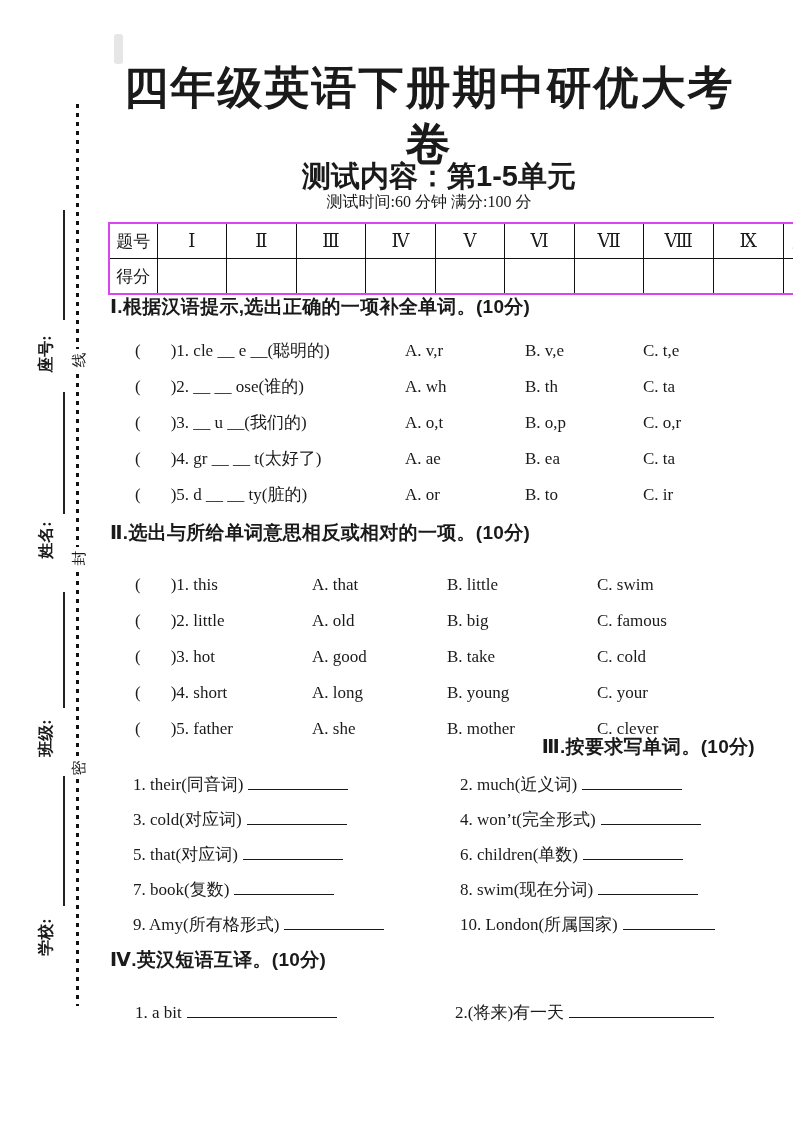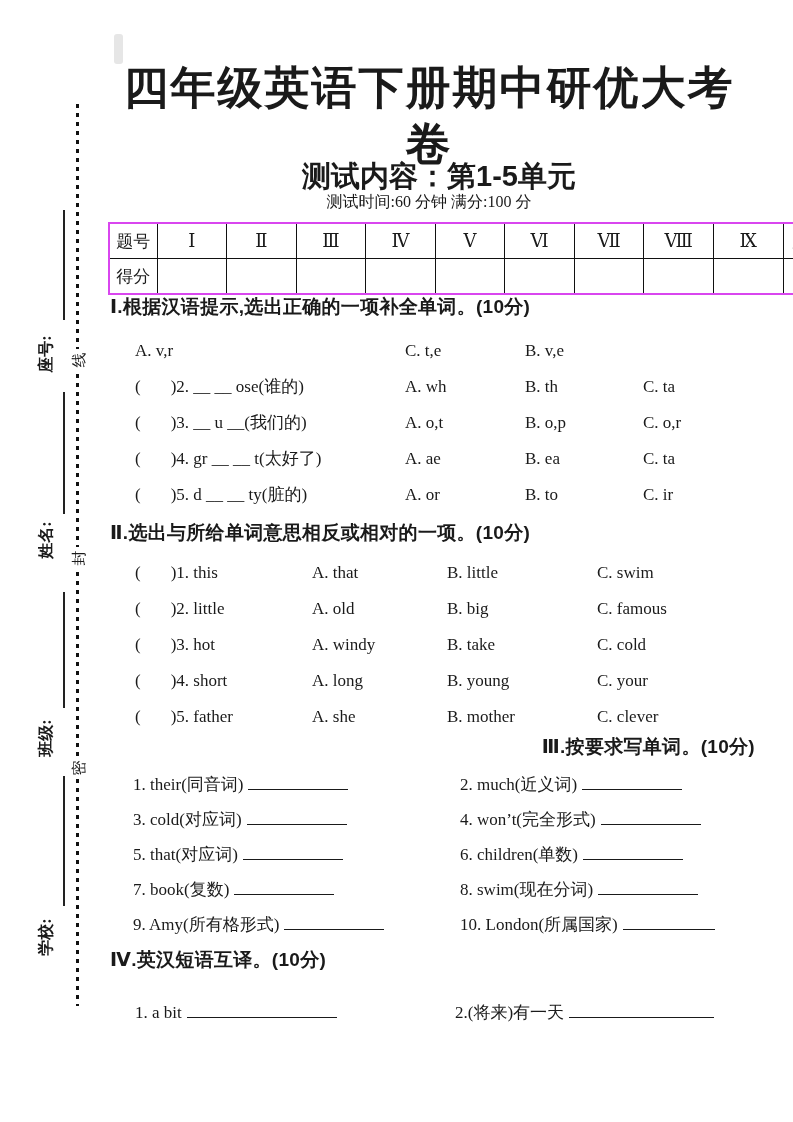--- a/index.html
+++ b/index.html
@@ -32,21 +32,21 @@
   .score-table td{border:1px solid #111;height:34px;text-align:center;padding:0;
     font-size:18px;}
   .score-table td.hd{font-size:17px;}
   .score-table col.c-first{width:48px;}
   .score-table col.c-last{width:54px;}
   
   section{position:absolute;left:110px;width:645px;}
   #sec1{top:295px;} #sec2{top:521px;} #sec3{top:735px;} #sec4{top:948px;}
   .sec-heading{font-family:"Liberation Sans","DejaVu Sans",sans-serif;font-weight:800;
     font-size:19px;line-height:24px;letter-spacing:0.3px;}
-  #sec1 .sec-heading{margin-bottom:14px;} #sec2 .sec-heading{margin-bottom:10px;}
+  #sec1 .sec-heading{margin-bottom:14px;} #sec2 .sec-heading{margin-bottom:22px;}
   #sec3 .sec-heading{margin-bottom:8px;text-align:right;} #sec4 .sec-heading{margin-bottom:26px;}
   .qrow{display:grid;height:36px;line-height:36px;padding-left:25px;font-size:17px;}
   .g1{grid-template-columns:270px 120px 118px auto;}
   .g2{grid-template-columns:177px 135px 150px auto;}
   .bracket{white-space:nowrap;}
   .bgap{display:inline-block;width:30px;}
   .wrow{display:grid;grid-template-columns:327px auto;height:35px;line-height:35px;
     padding-left:23px;font-size:17px;}
   .wrow4{display:grid;grid-template-columns:320px auto;height:30px;line-height:30px;
     padding-left:25px;font-size:17px;}
@@ -118,23 +118,24 @@
       <td></td>
       <td></td>
       <td></td>
     </tr>
   </tbody>
     </table>
 
   <section id="sec1">
     <div class="sec-heading">Ⅰ.根据汉语提示,选出正确的一项补全单词。(10分)</div>
     <div class="qrow g1">
+      <span><span class="bracket"><span>(</span><span class="bgap"></span><span>)</span></span><span>1. cle __ e __(聪明的)</span></span>
       <span>A. v,r</span>
+      <span>B. v,e</span>
       <span>C. t,e</span>
-      <span>B. v,e</span>
     </div>
     <div class="qrow g1">
       <span><span class="bracket"><span>(</span><span class="bgap"></span><span>)</span></span><span>2. __ __ ose(谁的)</span></span>
       <span>A. wh</span>
       <span>B. th</span>
       <span>C. ta</span>
     </div>
     <div class="qrow g1">
       <span><span class="bracket"><span>(</span><span class="bgap"></span><span>)</span></span><span>3. __ u __(我们的)</span></span>
       <span>A. o,t</span>
@@ -164,21 +165,21 @@
       <span>C. swim</span>
     </div>
     <div class="qrow g2">
       <span><span class="bracket"><span>(</span><span class="bgap"></span><span>)</span></span><span>2. little</span></span>
       <span>A. old</span>
       <span>B. big</span>
       <span>C. famous</span>
     </div>
     <div class="qrow g2">
       <span><span class="bracket"><span>(</span><span class="bgap"></span><span>)</span></span><span>3. hot</span></span>
-      <span>A. windy</span>
+      <span>A. good</span>
       <span>B. take</span>
       <span>C. cold</span>
     </div>
     <div class="qrow g2">
       <span><span class="bracket"><span>(</span><span class="bgap"></span><span>)</span></span><span>4. short</span></span>
       <span>A. long</span>
       <span>B. young</span>
       <span>C. your</span>
     </div>
     <div class="qrow g2">

